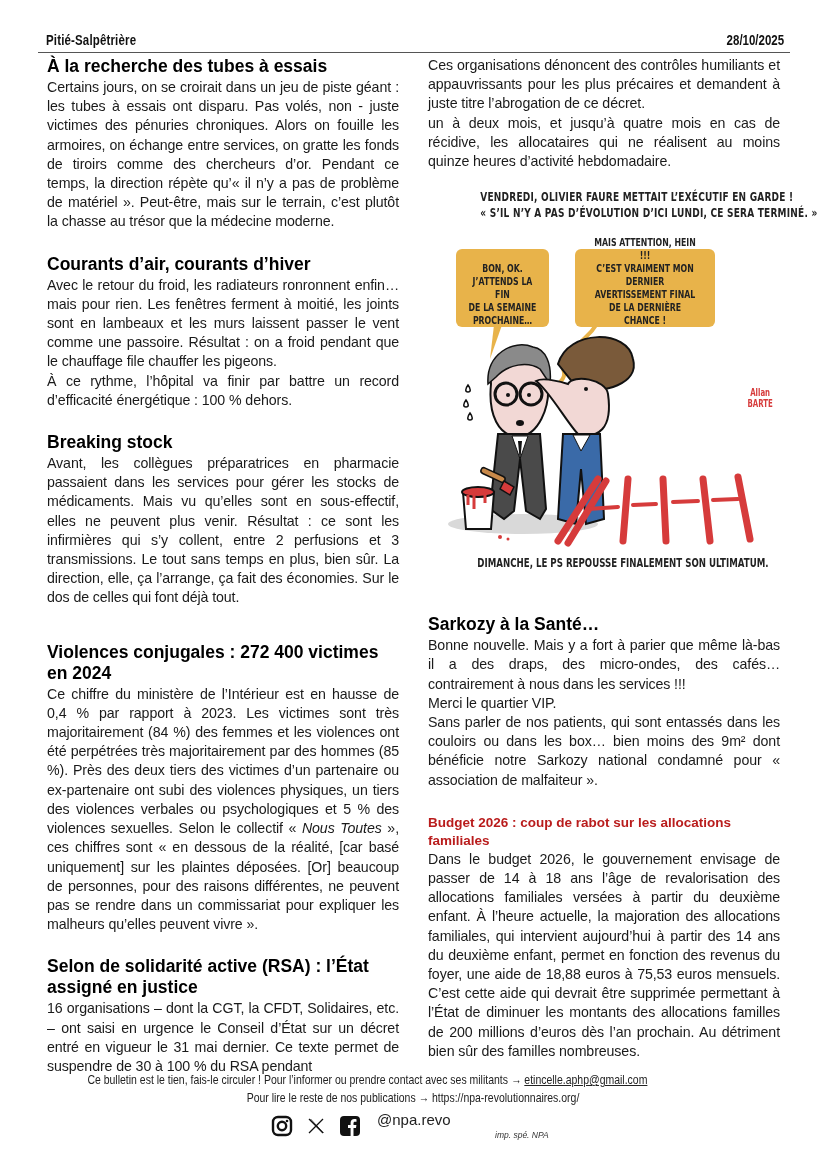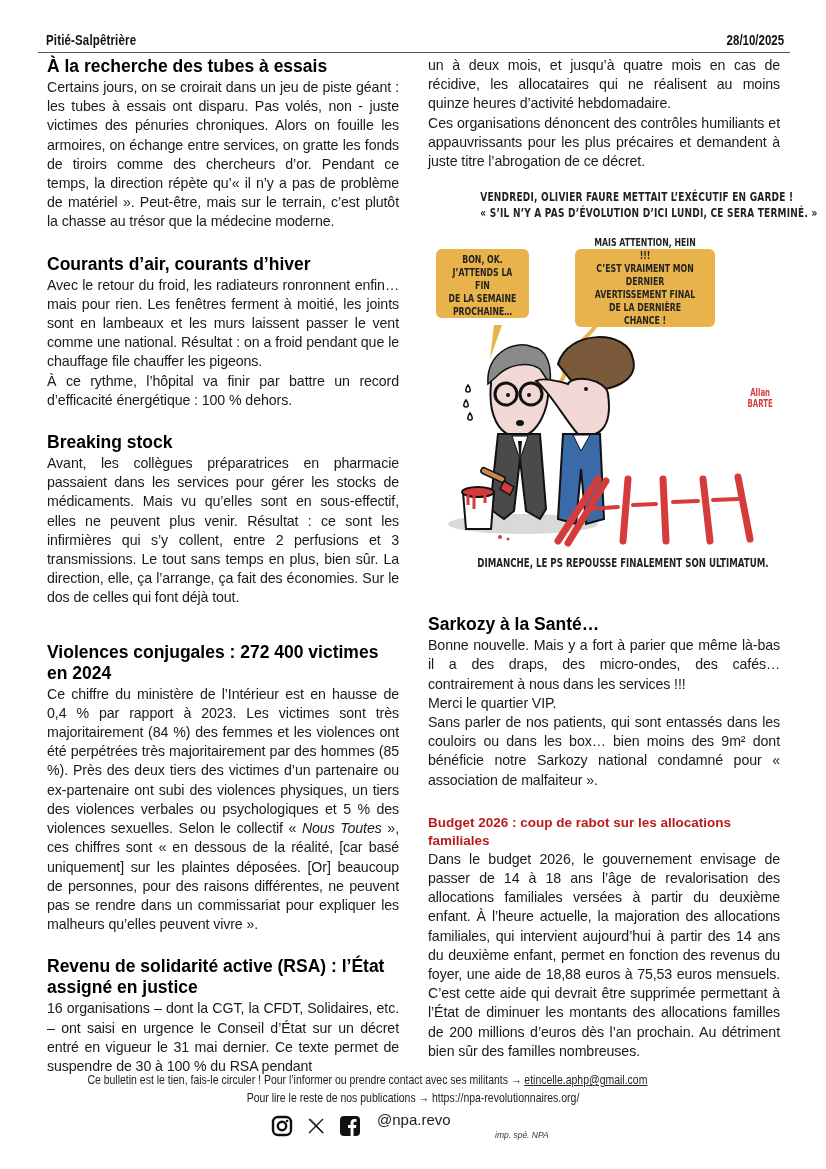--- a/index.html
+++ b/index.html
@@ -18,21 +18,21 @@
   h2 { font-family: "Liberation Sans", sans-serif; font-weight: bold; font-size: 17.5px; line-height: 21px; margin-bottom: 1px; color: #000000; }
   h3 { font-family: "Liberation Sans", sans-serif; font-weight: bold; font-size: 13.5px; line-height: 18px; color: #b91c1c; }
   p { font-size: 14.2px; line-height: 19.2px; text-align: justify; color: #1a1a1a; letter-spacing: -0.1px; }
   p em { font-style: italic; }
 
   
   .comic { position: relative; width: 352px; height: 395px; margin: 18px 0 30px 0; }
   .comic .cap-top { position: absolute; left: 4px; top: 0; width: 345px; text-align: center; font-size: 12.5px; line-height: 16px; letter-spacing: 0.3px; font-family: "DejaVu Sans", sans-serif; font-weight: bold; transform: scaleX(0.72); transform-origin: center; white-space: nowrap; color: #222; }
   .bubble { position: absolute; background: #e8b34a; border-radius: 6px; text-align: center; font-family: "DejaVu Sans", sans-serif; font-weight: bold; font-size: 10px; line-height: 13px; color: #222; display: flex; align-items: flex-end; justify-content: center; }
   .bubble span { display: block; transform: scaleX(0.78); white-space: pre-line; }
-  .bubble1 { left: 8px; top: 60px; width: 93px; height: 69px; }
+  .bubble1 { left: 28px; top: 60px; width: 93px; height: 78px; }
   .bubble2 { left: 147px; top: 60px; width: 140px; height: 78px; }
   .comic svg { position: absolute; left: 0; top: 0; }
   .comic .cap-bottom { position: absolute; left: 0; top: 367px; width: 352px; text-align: center; font-family: "DejaVu Sans", sans-serif; font-weight: bold; font-size: 12px; transform: scaleX(0.72); white-space: nowrap; color: #222; }
   .sig { position: absolute; left: 314px; top: 198px; font-family: "DejaVu Sans", sans-serif; font-weight: bold; font-size: 10px; line-height: 11px; color: #d63b3b; transform: scaleX(0.7); text-align: center; }
 
   .footer { position: absolute; left: 0; top: 1073px; width: 826px; text-align: center; font-size: 12px; color: #222; }
   .footer .line1 { position: absolute; left: 75px; top: 0; width: 680px; white-space: nowrap; font-size: 12.2px; transform: scaleX(0.86); transform-origin: left; }
   .footer .line2 { position: absolute; left: 0; top: 18px; width: 826px; font-size: 12.2px; transform: scaleX(0.86); }
   .footer a { color: #222; text-decoration: underline; }
   .social { position: absolute; top: 1114px; left: 270px; display: flex; align-items: center; gap: 10px; }
@@ -49,44 +49,44 @@
 </div>
 
 <div class="col col-left">
   <div class="article">
     <h2>À la recherche des tubes à essais</h2>
     <p>Certains jours, on se croirait dans un jeu de piste géant : les tubes à essais ont disparu. Pas volés, non - juste victimes des pénuries chroniques. Alors on fouille les armoires, on échange entre services, on gratte les fonds de tiroirs comme des chercheurs d’or. Pendant ce temps, la direction répète qu’« il n’y a pas de problème de matériel ». Peut-être, mais sur le terrain, c’est plutôt la chasse au trésor que la médecine moderne.</p>
   </div>
 
   <div class="article" style="margin-top:22px;">
     <h2>Courants d’air, courants d’hiver</h2>
-    <p>Avec le retour du froid, les radiateurs ronronnent enfin… mais pour rien. Les fenêtres ferment à moitié, les joints sont en lambeaux et les murs laissent passer le vent comme une national. Résultat : on a froid pendant que le chauffage file chauffer les pigeons.</p>
+    <p>Avec le retour du froid, les radiateurs ronronnent enfin… mais pour rien. Les fenêtres ferment à moitié, les joints sont en lambeaux et les murs laissent passer le vent comme une passoire. Résultat : on a froid pendant que le chauffage file chauffer les pigeons.</p>
     <p>À ce rythme, l’hôpital va finir par battre un record d’efficacité énergétique : 100 % dehors.</p>
   </div>
 
   <div class="article" style="margin-top:22px;">
     <h2>Breaking stock</h2>
     <p>Avant, les collègues préparatrices en pharmacie passaient dans les services pour gérer les stocks de médicaments. Mais vu qu’elles sont en sous-effectif, elles ne peuvent plus venir. Résultat : ce sont les infirmières qui s’y collent, entre 2 perfusions et 3 transmissions. Le tout sans temps en plus, bien sûr. La direction, elle, ça l’arrange, ça fait des économies. Sur le dos de celles qui font déjà tout.</p>
   </div>
 
   <div class="article" style="margin-top:34px;">
     <h2>Violences conjugales : 272 400 victimes en 2024</h2>
     <p><span>Ce chiffre du ministère de l’Intérieur est en hausse de 0,4 % par rapport à 2023. Les victimes sont très majoritairement (84 %) des femmes et les violences ont été perpétrées très majoritairement par des hommes (85 %). Près des deux tiers des victimes d’un partenaire ou ex-partenaire ont subi des violences physiques, un tiers des violences verbales ou psychologiques et 5 % des violences sexuelles. Selon le collectif « </span><em>Nous Toutes</em><span> », ces chiffres sont « en dessous de la réalité, [car basé uniquement] sur les plaintes déposées. [Or] beaucoup de personnes, pour des raisons différentes, ne peuvent pas se rendre dans un commissariat pour expliquer les malheurs qu’elles peuvent vivre ».</span></p>
   </div>
 
   <div class="article" style="margin-top:22px;">
-    <h2>Revenu de solidarité active (RSA) : l’État assigné en justice</h2>
+    <h2>Selon de solidarité active (RSA) : l’État assigné en justice</h2>
     <p>16 organisations – dont la CGT, la CFDT, Solidaires, etc. – ont saisi en urgence le Conseil d’État sur un décret entré en vigueur le 31 mai dernier. Ce texte permet de suspendre de 30 à 100 % du RSA pendant</p>
   </div>
 </div>
 
 <div class="col col-right">
   <div class="article" style="margin-bottom:0;">
+    <p>Ces organisations dénoncent des contrôles humiliants et appauvrissants pour les plus précaires et demandent à juste titre l’abrogation de ce décret.</p>
     <p>un à deux mois, et jusqu’à quatre mois en cas de récidive, les allocataires qui ne réalisent au moins quinze heures d’activité hebdomadaire.</p>
-    <p>Ces organisations dénoncent des contrôles humiliants et appauvrissants pour les plus précaires et demandent à juste titre l’abrogation de ce décret.</p>
   </div>
 
   <div class="comic">
     <div class="cap-top">
       <div>VENDREDI, OLIVIER FAURE METTAIT L’EXÉCUTIF EN GARDE !</div>
       <div>« S’IL N’Y A PAS D’ÉVOLUTION D’ICI LUNDI, CE SERA TERMINÉ. »</div>
     </div>
     <svg width="352" height="395" viewBox="0 0 352 395">
 
       <path d="M66 136 L62 170 L74 136 Z" fill="#e8b34a"></path>

